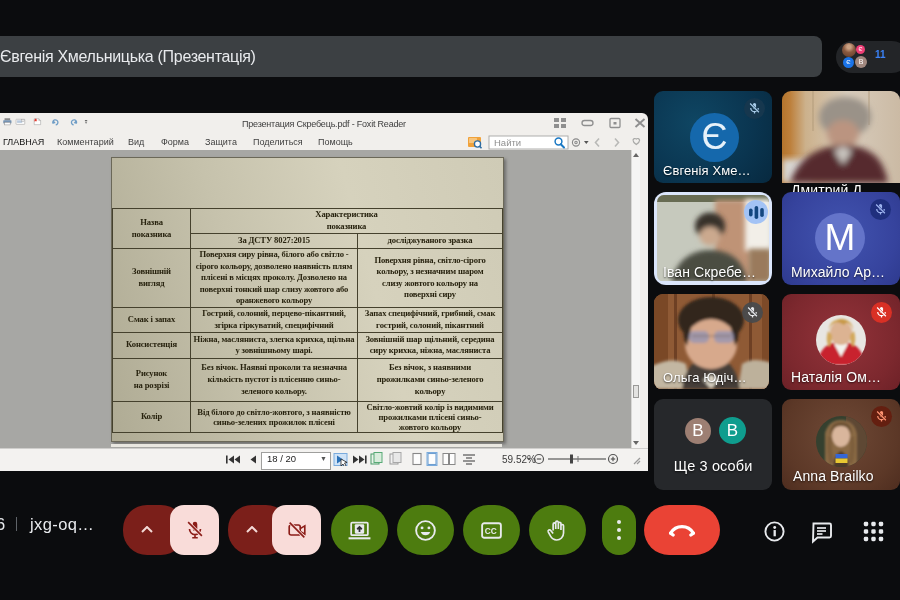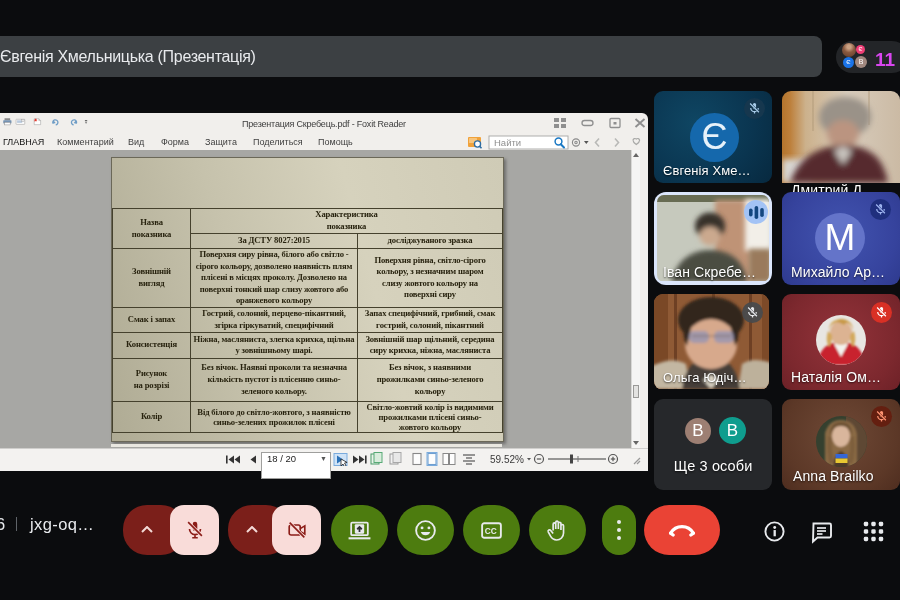--- a/index.html
+++ b/index.html
@@ -5,42 +5,42 @@
   html,body{margin:0;padding:0;background:#000;}
   #stage{position:relative;width:900px;height:600px;background:#0b0c0e;overflow:hidden;
     font-family:"Liberation Sans",sans-serif;}
   .abs{position:absolute;}
   
   #topbar{left:0;top:36px;width:822px;height:41px;background:#3c4043;border-radius:0 8px 8px 0;
     color:#e8eaed;font-size:16px;line-height:41px;white-space:nowrap;}
   #topbar span{position:absolute;left:0;top:0;letter-spacing:-0.3px;}
   #pill{left:836px;top:41px;width:72px;height:32px;background:#232528;border-radius:16px;}
   .mini{position:absolute;border-radius:50%;}
-  #pnum{position:absolute;left:39px;top:8px;color:#d946ef;font-size:19px;font-weight:700;}
+  #pnum{position:absolute;left:39px;top:8px;color:#3b82f6;font-size:10px;font-weight:700;}
   
   #win{left:0;top:113px;width:648px;height:357px;background:#f1efec;border-radius:0 6px 6px 0;}
   #titletext{position:absolute;left:242px;top:6px;font-size:9px;letter-spacing:-0.2px;color:#3d3d3d;}
   #menubar{position:absolute;left:0;top:20px;width:100%;height:17px;font-size:9px;color:#3f3f3f;}
   .mitem{position:absolute;top:4px;}
   #canvas{position:absolute;left:0;top:37px;width:631px;height:298px;background:#a7a7a4;overflow:hidden;}
   #slide{position:absolute;left:111px;top:7px;width:391px;height:283px;
     background:linear-gradient(75deg,#afab94 0%,#c6c2ac 35%,#d6d2bd 65%,#cfcbb6 100%);
     border:1px solid #6b6858;box-shadow:2px 2px 3px rgba(0,0,0,0.35);
     font-family:"Liberation Serif",serif;color:#28230f;}
   #slidetitle{position:absolute;left:0;top:3px;width:100%;text-align:center;font-weight:700;
     font-size:16px;line-height:17.5px;color:#302a15;text-indent:11px;}
   #stable{position:absolute;left:0px;top:50px;border-collapse:collapse;table-layout:fixed;}
   #stable td{border:1px solid #45412d;padding:0;text-align:center;vertical-align:middle;
     font-weight:700;font-size:8.6px;line-height:11.55px;letter-spacing:-0.15px;overflow:hidden;white-space:nowrap;}
   #nextpage{position:absolute;left:111px;top:331px;width:391px;height:3px;background:#e9e7e0;}
   #scrollbar{position:absolute;left:631px;top:37px;width:9px;height:298px;background:#f5f5f4;border-left:1px solid #d8d8d6;box-sizing:border-box;}
   #sthumb{position:absolute;left:1px;top:235px;width:6px;height:13px;background:#e3e3e1;border:1px solid #9a9a98;box-sizing:border-box;}
   .sarrow{position:absolute;left:1px;width:0;height:0;border-left:3px solid transparent;border-right:3px solid transparent;}
   #ftoolbar{position:absolute;left:0;top:335px;width:648px;height:22px;background:#f3f2f0;border-top:1px solid #cfcecc;}
-  #pagebox{position:absolute;left:261px;top:3px;width:70px;height:27px;background:#fff;border:1px solid #9f9f9d;box-sizing:border-box;font-size:9.5px;color:#222;line-height:12px;padding-left:5px;}
+  #pagebox{position:absolute;left:261px;top:3px;width:70px;height:18px;background:#fff;border:1px solid #9f9f9d;box-sizing:border-box;font-size:9.5px;color:#222;line-height:12px;padding-left:5px;}
   .zoomtxt{position:absolute;top:5px;font-size:10px;color:#3a3a3a;}
   
   .tile{position:absolute;border-radius:9px;overflow:hidden;}
   .name{position:absolute;left:9px;bottom:5px;color:#fff;font-size:13px;
     text-shadow:0 1px 2px rgba(0,0,0,.7);letter-spacing:0.1px;}
   .badge{position:absolute;width:21px;height:21px;border-radius:50%;}
   .badge svg{position:absolute;left:3px;top:3px;}
   .letter{position:absolute;border-radius:50%;color:#fff;text-align:center;}
   
   .cbtn{position:absolute;top:505px;height:50px;background:#4d7c0f;border-radius:25px;}
@@ -215,21 +215,21 @@
           <rect x="73" y="1.5" width="5.5" height="11"></rect>
             <rect x="79.5" y="1.5" width="5.5" height="11"></rect>
         </g>
         <g stroke="#555" stroke-width="1.2">
           <line x1="93" y1="3" x2="105" y2="3"></line>
             <line x1="96" y1="6" x2="102" y2="6"></line>
           <line x1="93" y1="9" x2="105" y2="9"></line>
             <line x1="96" y1="12" x2="102" y2="12"></line>
         </g>
       </svg>
-      <div class="zoomtxt" style="left:490px;">59.52%</div>
+      <div class="zoomtxt" style="left:502px;">59.52%</div>
 
       <svg class="abs" style="left:526px;top:3px;" width="120" height="15" viewBox="0 0 120 15">
         <path d="M1 6 l4 0 l-2 2.6 Z" fill="#555"></path>
         <circle cx="13" cy="7" r="4.5" fill="none" stroke="#555" stroke-width="1.2"></circle>
         <line x1="10.8" y1="7" x2="15.2" y2="7" stroke="#555" stroke-width="1.2"></line>
         <line x1="22" y1="7" x2="80" y2="7" stroke="#777" stroke-width="1.4"></line>
         <rect x="44" y="2.5" width="3" height="9" fill="#444"></rect>
         <line x1="52" y1="4" x2="52" y2="10" stroke="#777" stroke-width="1"></line>
         <circle cx="87" cy="7" r="4.5" fill="none" stroke="#555" stroke-width="1.2"></circle>
         <line x1="84.8" y1="7" x2="89.2" y2="7" stroke="#555" stroke-width="1.2"></line>

